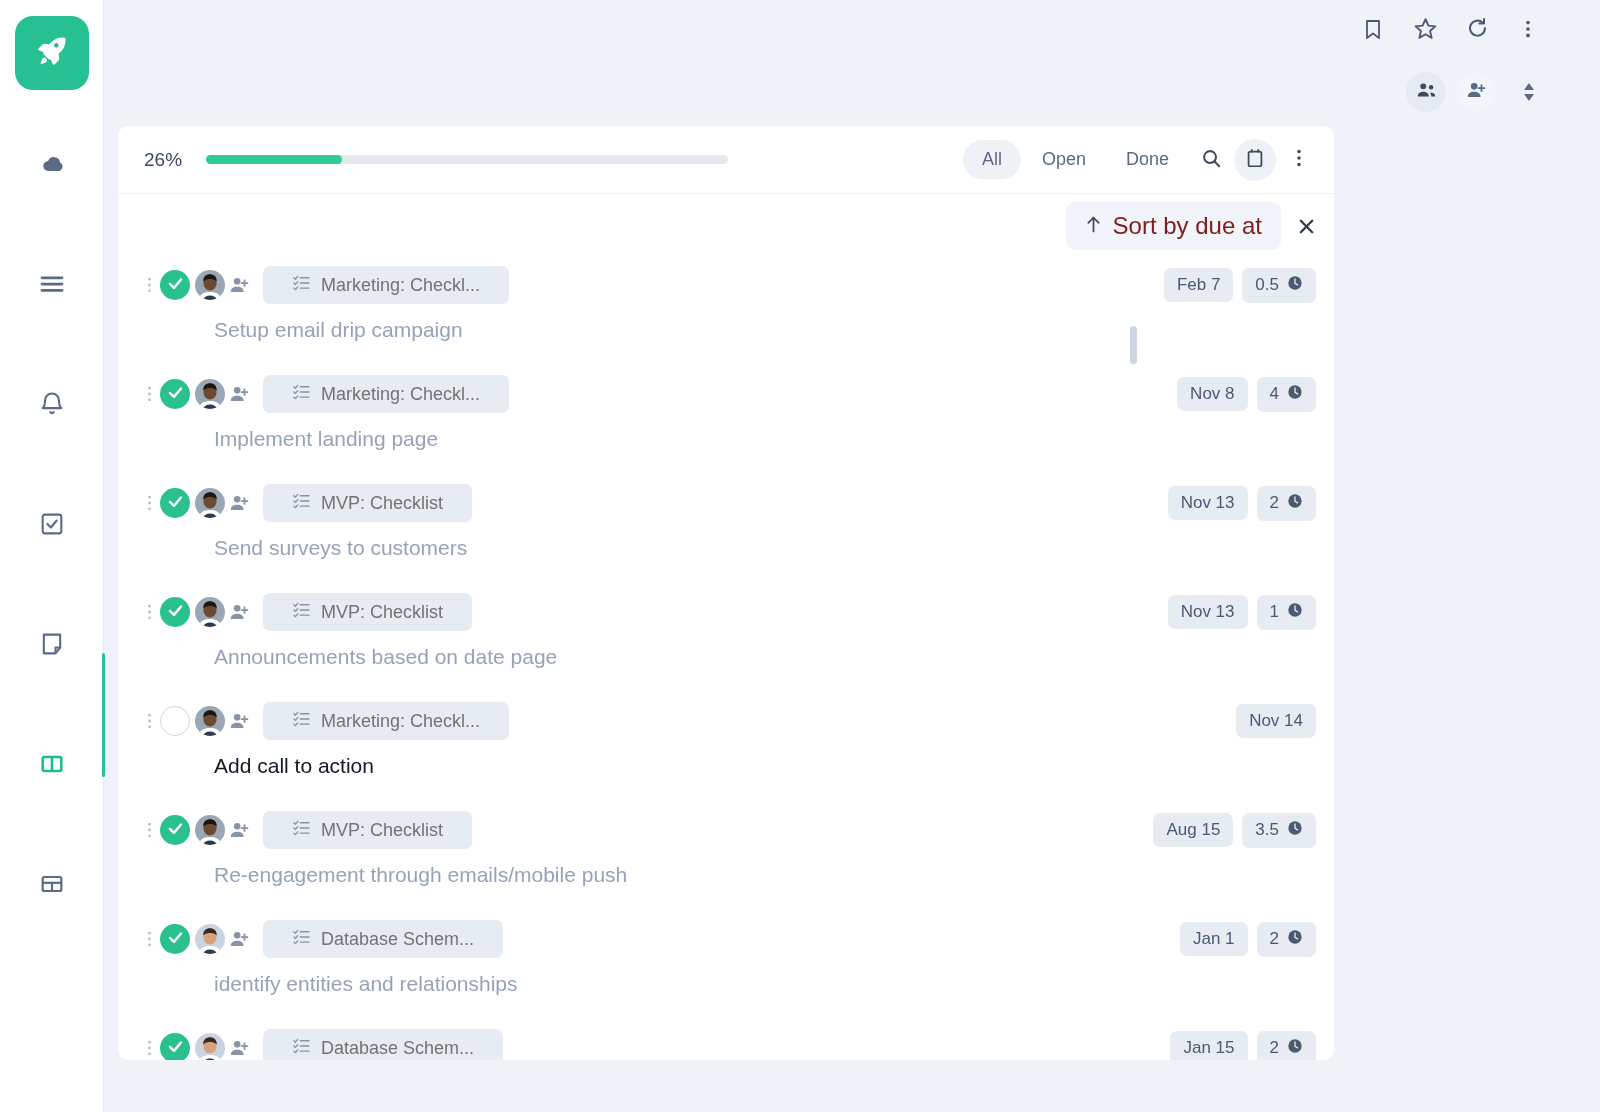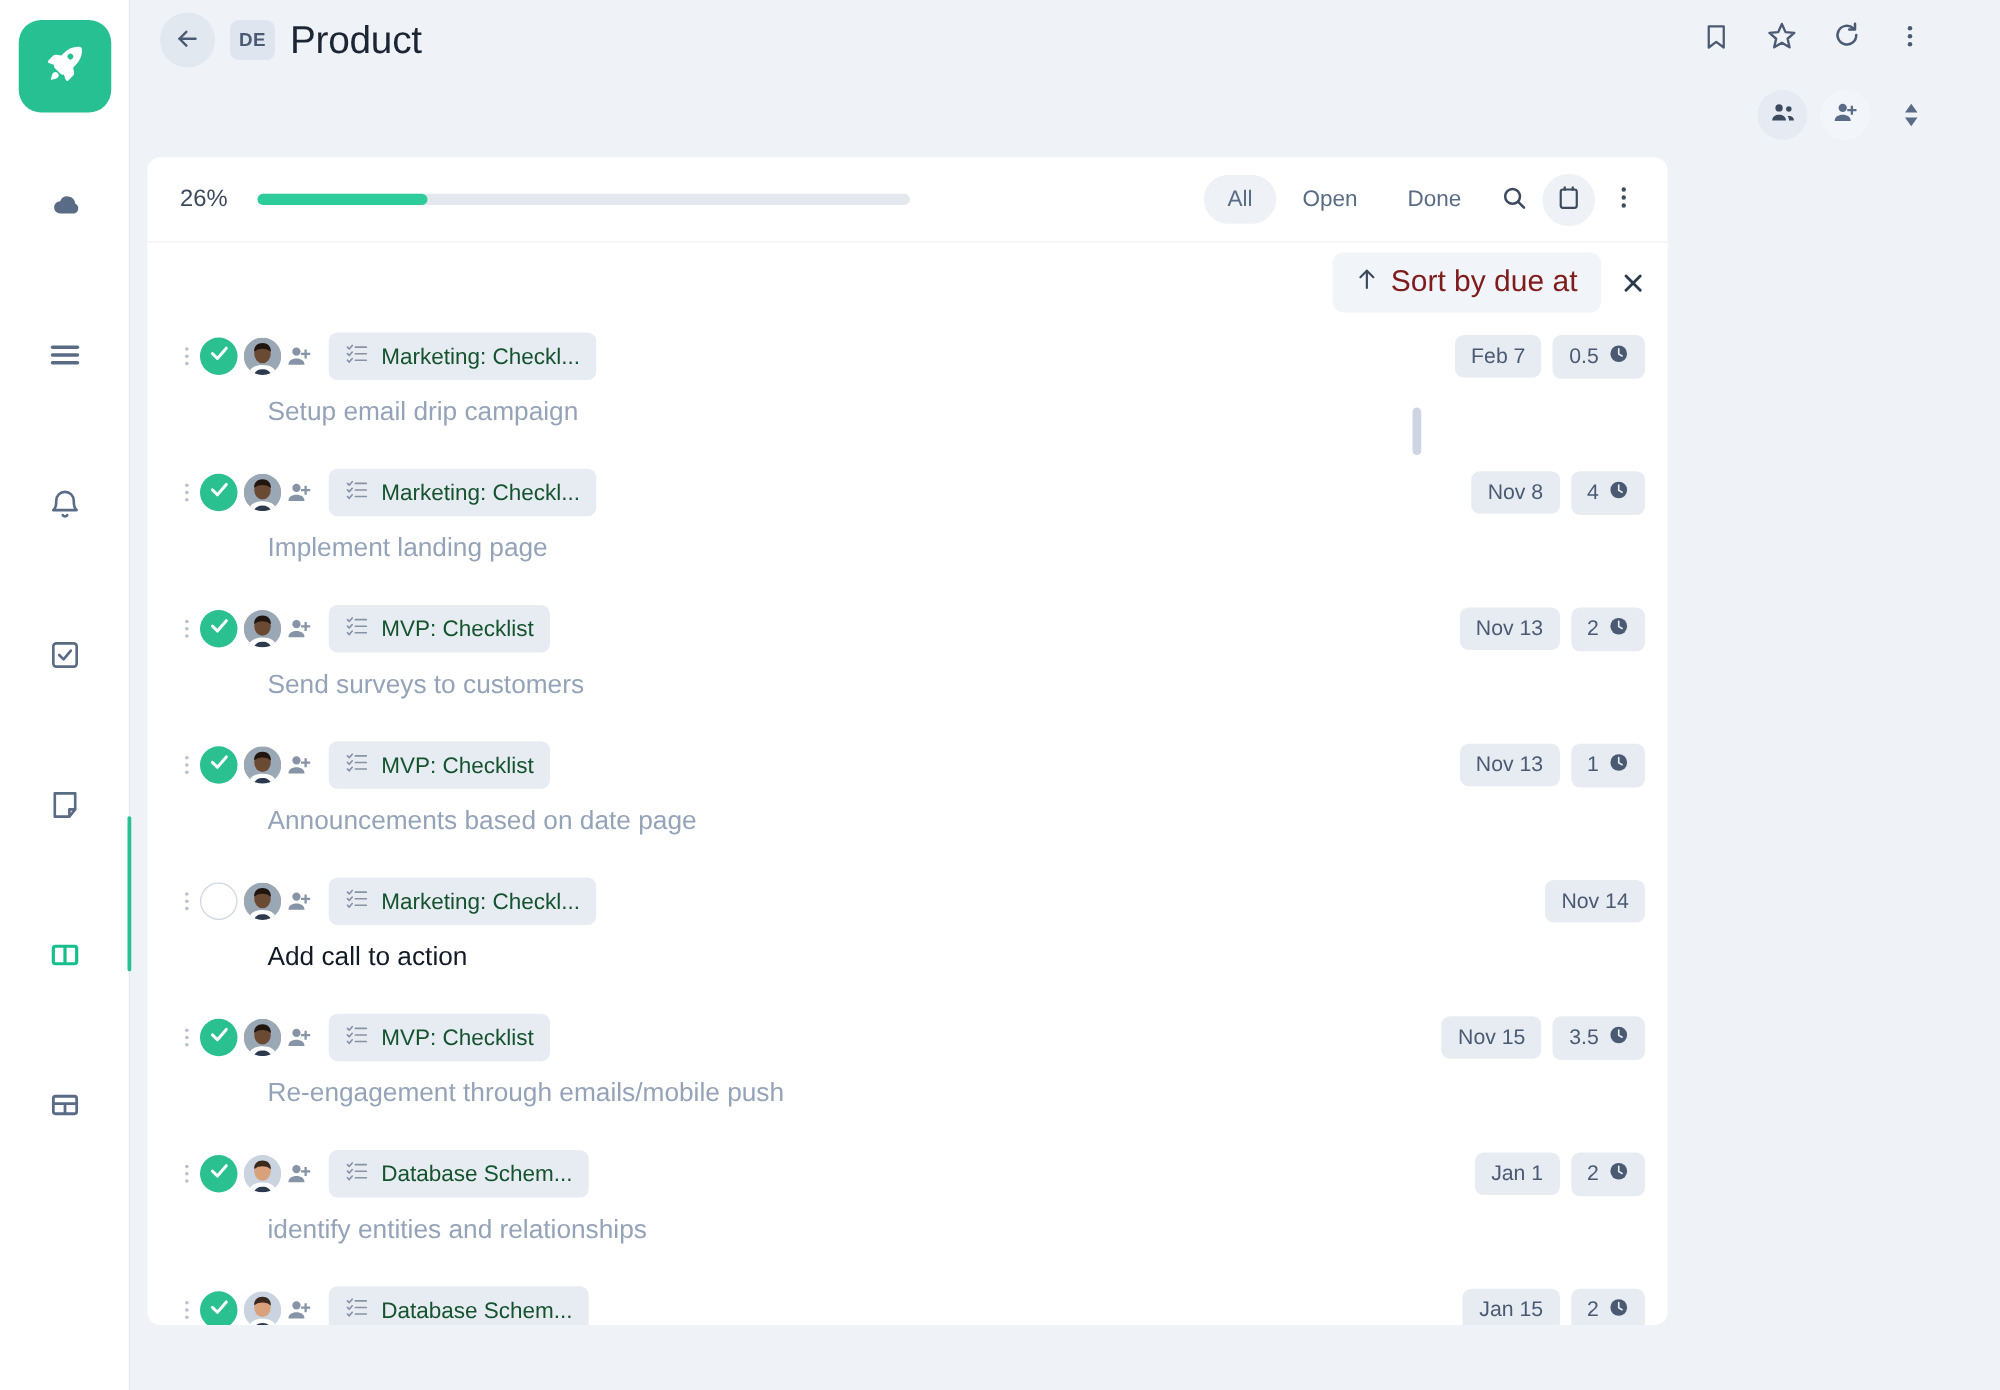--- a/index.html
+++ b/index.html
@@ -108,22 +108,22 @@
     display: flex; align-items: center; justify-content: center; cursor: pointer; flex: 0 0 auto;
   }
   .check.done { background: #2ac08f; }
   .check.todo { background: #ffffff; border: 1.6px solid #cfd7e2; }
   .avatar {
     width: 30px; height: 30px; border-radius: 50%; margin-left: 5px; flex: 0 0 auto;
     overflow: hidden; position: relative;
   }
   .addp { margin-left: 3px; color: #8793a6; display: flex; flex: 0 0 auto; cursor: pointer; }
   .chip {
-    margin-left: 13px; background: #e7ebf2; border-radius: 7px; padding: 7px 13px;
-    display: flex; align-items: center; gap: 10px; font-size: 18px; color: #14532d;
+    margin-left: 13px; background: #e7ebf2; border-radius: 7px; padding: 7px 29px;
+    display: flex; align-items: center; gap: 10px; font-size: 18px; color: #737373;
     cursor: pointer; white-space: nowrap;
   }
   .meta { margin-left: auto; display: flex; align-items: center; gap: 9px; }
   .badge {
     background: #e7ebf2; border-radius: 7px; padding: 7px 13px; font-size: 17px;
     color: #4a5a73; display: flex; align-items: center; gap: 8px; white-space: nowrap;
   }
   .task-title { padding-left: 70px; font-size: 21px; line-height: 1.3; margin-top: 8px; height: 55px; }
   .task-title.done { color: #95a3b8; }
   .task-title.open { color: #121a26; font-style: normal; }
@@ -208,32 +208,20 @@
           <rect x="4" y="6" width="16" height="12" rx="1.5"></rect>
           <line x1="4" y1="11" x2="20" y2="11"></line>
             <line x1="12" y1="11" x2="12" y2="18"></line>
         </svg>
       </span>
     </div>
   </div>
   <div class="active-bar"></div>
 
   <div class="header">
-    <div class="hdr-row1">
-      <button class="back-btn">
-        <span>
-          <svg width="22" height="22" viewBox="0 0 24 24" fill="none" stroke="#4a5a73" stroke-width="2.1" stroke-linecap="round" stroke-linejoin="round">
-            <line x1="19" y1="12" x2="5" y2="12"></line>
-              <polyline points="11,6 5,12 11,18"></polyline>
-          </svg>
-        </span>
-      </button>
-      <div class="de-badge">DE</div>
-      <div class="page-title">Product</div>
-    </div>
 
 
     <div class="hdr-icons">
       <span class="hdr-icon">
         <svg width="24" height="24" viewBox="0 0 24 24" fill="none" stroke="#4a5a73" stroke-width="1.8" stroke-linejoin="round">
           <path d="M6 4h12v17l-6-4.5L6 21z"></path>
         </svg>
       </span>
       <span class="hdr-icon">
         <svg width="25" height="25" viewBox="0 0 24 24" fill="none" stroke="#4a5a73" stroke-width="1.8" stroke-linejoin="round">
@@ -613,21 +601,21 @@
                   <polyline points="2.5,6 4.3,7.8 7.3,4.3"></polyline>
                   <polyline points="2.5,12.6 4.3,14.4 7.3,10.9"></polyline>
                   <polyline points="2.5,19.2 4.3,21 7.3,17.5"></polyline>
                   <line x1="10.5" y1="6" x2="21.5" y2="6"></line>
                   <line x1="10.5" y1="12.6" x2="21.5" y2="12.6"></line>
                   <line x1="10.5" y1="19.2" x2="21.5" y2="19.2"></line>
                 </svg></span>
               <span>MVP: Checklist</span>
             </span>
             <div class="meta">
-              <span class="badge">Nov 15</span>
+              <span class="badge">Aug 15</span>
               <span class="badge">3.5<span><svg width="16" height="16" viewBox="0 0 24 24" fill="#4a5a73">
                     <circle cx="12" cy="12" r="10"></circle>
                     <path d="M12 6v6.4l4 2.3" stroke="#e7ebf2" stroke-width="2" fill="none" stroke-linecap="round"></path>
                   </svg></span></span>
             </div>
           </div>
           <div class="task-title done">Re-engagement through emails/mobile push</div>
         </div>
         <div class="task">
           <div class="task-top">

